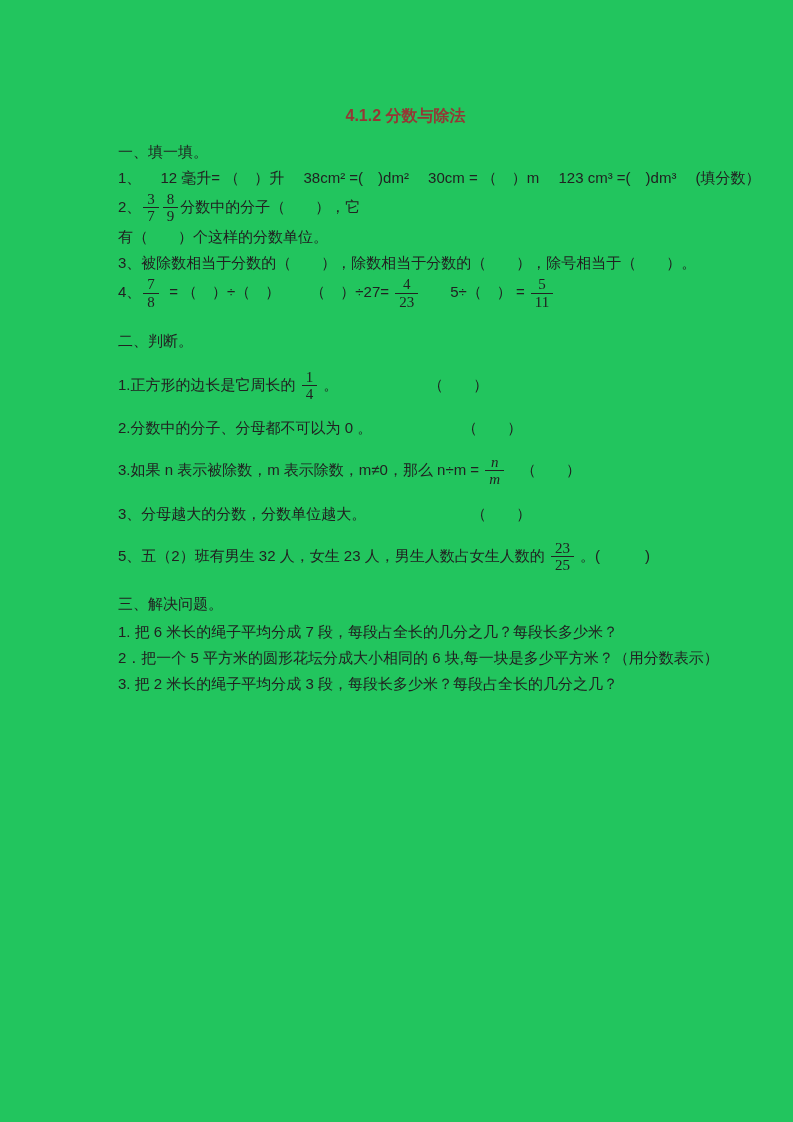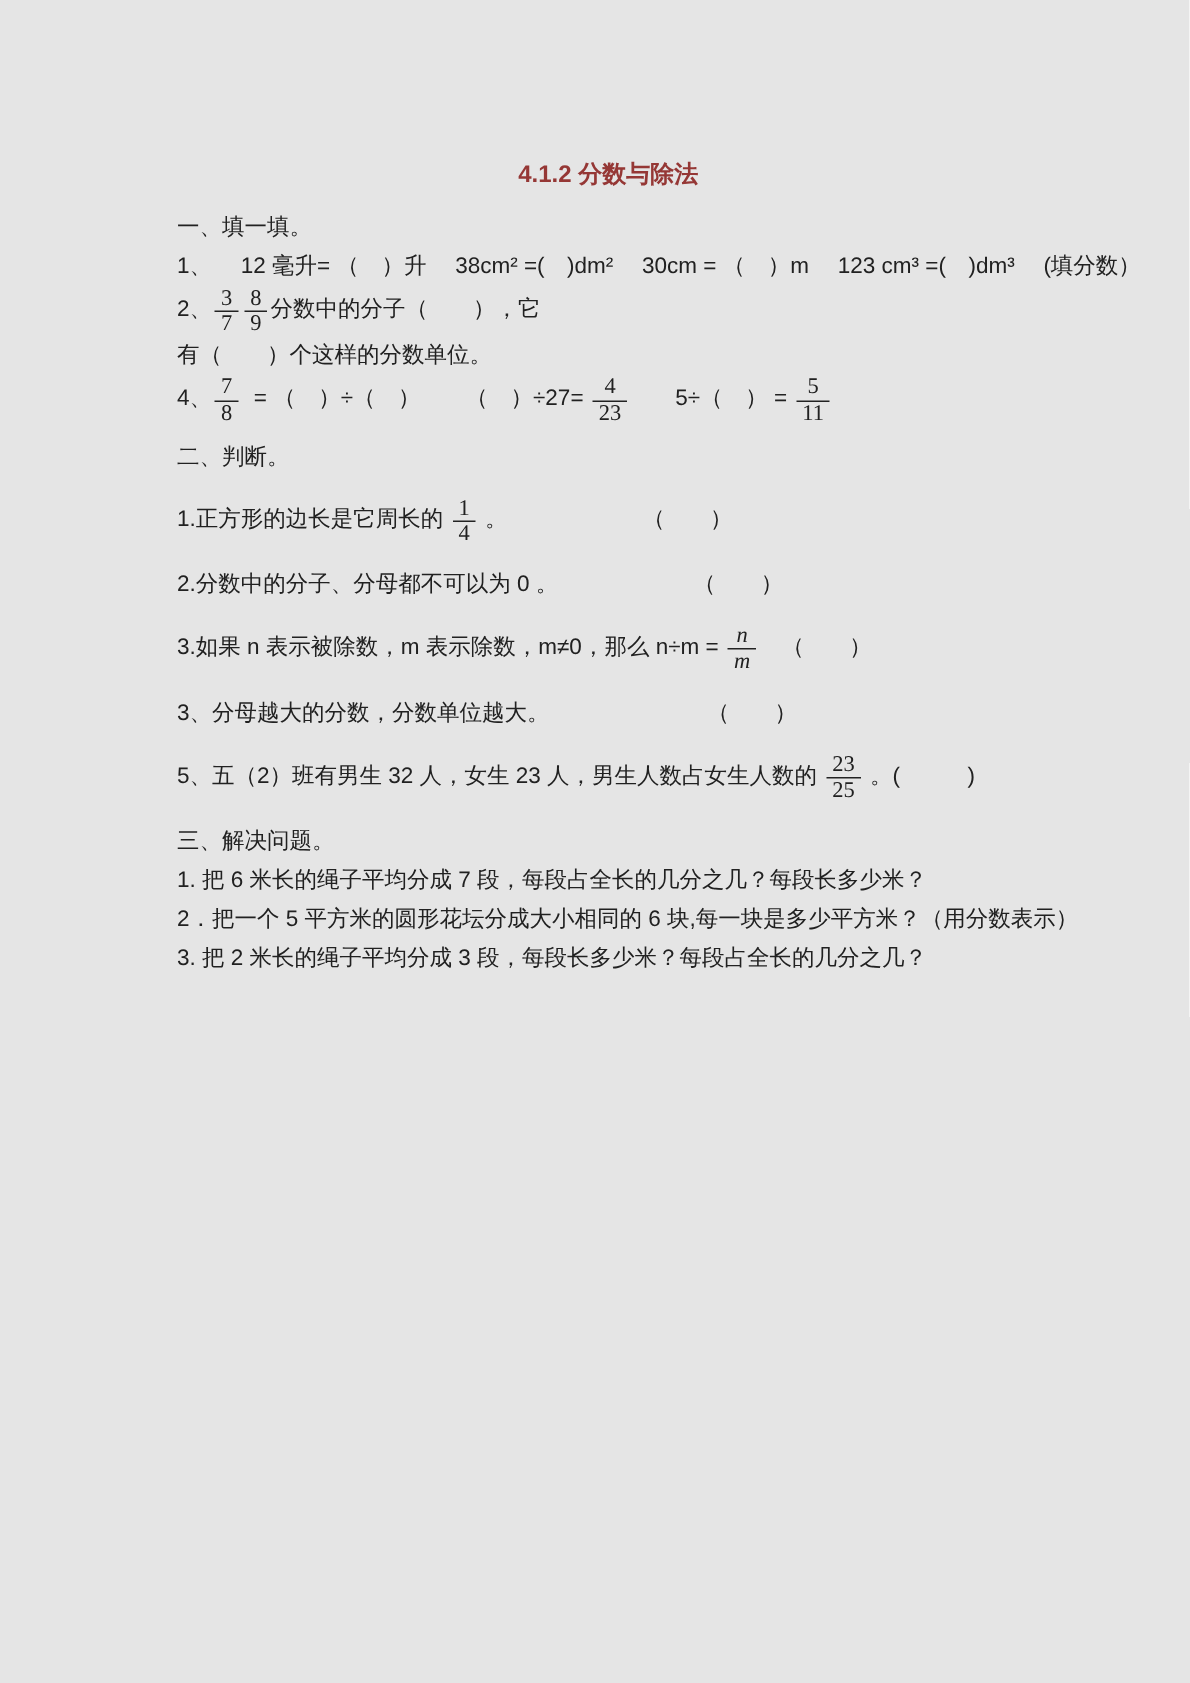--- a/index.html
+++ b/index.html
@@ -4,21 +4,21 @@
 <style>
   html, body {
     margin: 0;
     padding: 0;
     background: #ffffff;
   }
   .page {
     position: relative;
     width: 793px;
     height: 1122px;
-    background: #e5e5e5;
+    background: #22c55e;
     overflow: hidden;
     font-family: "Liberation Sans", "DejaVu Sans", sans-serif;
     color: #212121;
   }
   .content {
     padding: 106px 100px 0 118px;
     font-size: 15px;
   }
   .doc-title {
     text-align: center;
@@ -27,21 +27,22 @@
     color: #953735;
     margin: 0 0 12px 0;
     white-space: pre;
   }
   .line {
     margin: 0;
     line-height: 26px;
     white-space: pre;
   }
   .sec-gap {
-    margin-top: 8px;
+    margin-top: 20px;
+    font-family: Liberation Mono, monospace;
   }
   .judge-item {
     margin-bottom: 13px;
   }
   .frac {
     display: inline-block;
     vertical-align: -0.62em;
     text-align: center;
     font-family: "Liberation Serif", "DejaVu Serif", serif;
     font-size: 15px;
@@ -68,20 +69,21 @@
   <div class="content">
 
     <h1 class="doc-title">4.1.2 分数与除法</h1>
 
     <p class="line">一、填一填。</p>
     <p class="line">1、　 12 毫升= （　）升　 38cm² =(　)dm²　 30cm = （　）m　 123 cm³ =(　)dm³　 (填分数）</p>
 
     <p class="line"><span>2、</span><span class="frac"><span class="num">3</span><span class="den">7</span></span><span class="frac"><span class="num">8</span><span class="den">9</span></span><span>分数中的分子（　　），它</span></p>
     <p class="line">有（　　）个这样的分数单位。</p>
 
+    <p class="line">3、被除数相当于分数的（　　），除数相当于分数的（　　），除号相当于（　　）。</p>
 
     <p class="line"><span>4、</span><span class="frac"><span class="num">7</span><span class="den">8</span></span><span>  = （　）÷（　）　　（　）÷27= </span><span class="frac"><span class="num">4</span><span class="den">23</span></span><span>　　5÷（　） = </span><span class="frac"><span class="num">5</span><span class="den">11</span></span></p>
 
     <p class="line sec-gap judge-item">二、判断。</p>
 
     <p class="line judge-item"><span>1.正方形的边长是它周长的 </span><span class="frac"><span class="num">1</span><span class="den">4</span></span><span> 。　　　　　　（　　）</span></p>
 
     <p class="line judge-item">2.分数中的分子、分母都不可以为 0 。　　　　　　（　　）</p>
 
     <p class="line judge-item"><span>3.如果 n 表示被除数，m 表示除数，m≠0，那么 n÷m = </span><span class="frac italic"><span class="num">n</span><span class="den">m</span></span><span>　（　　）</span></p>

